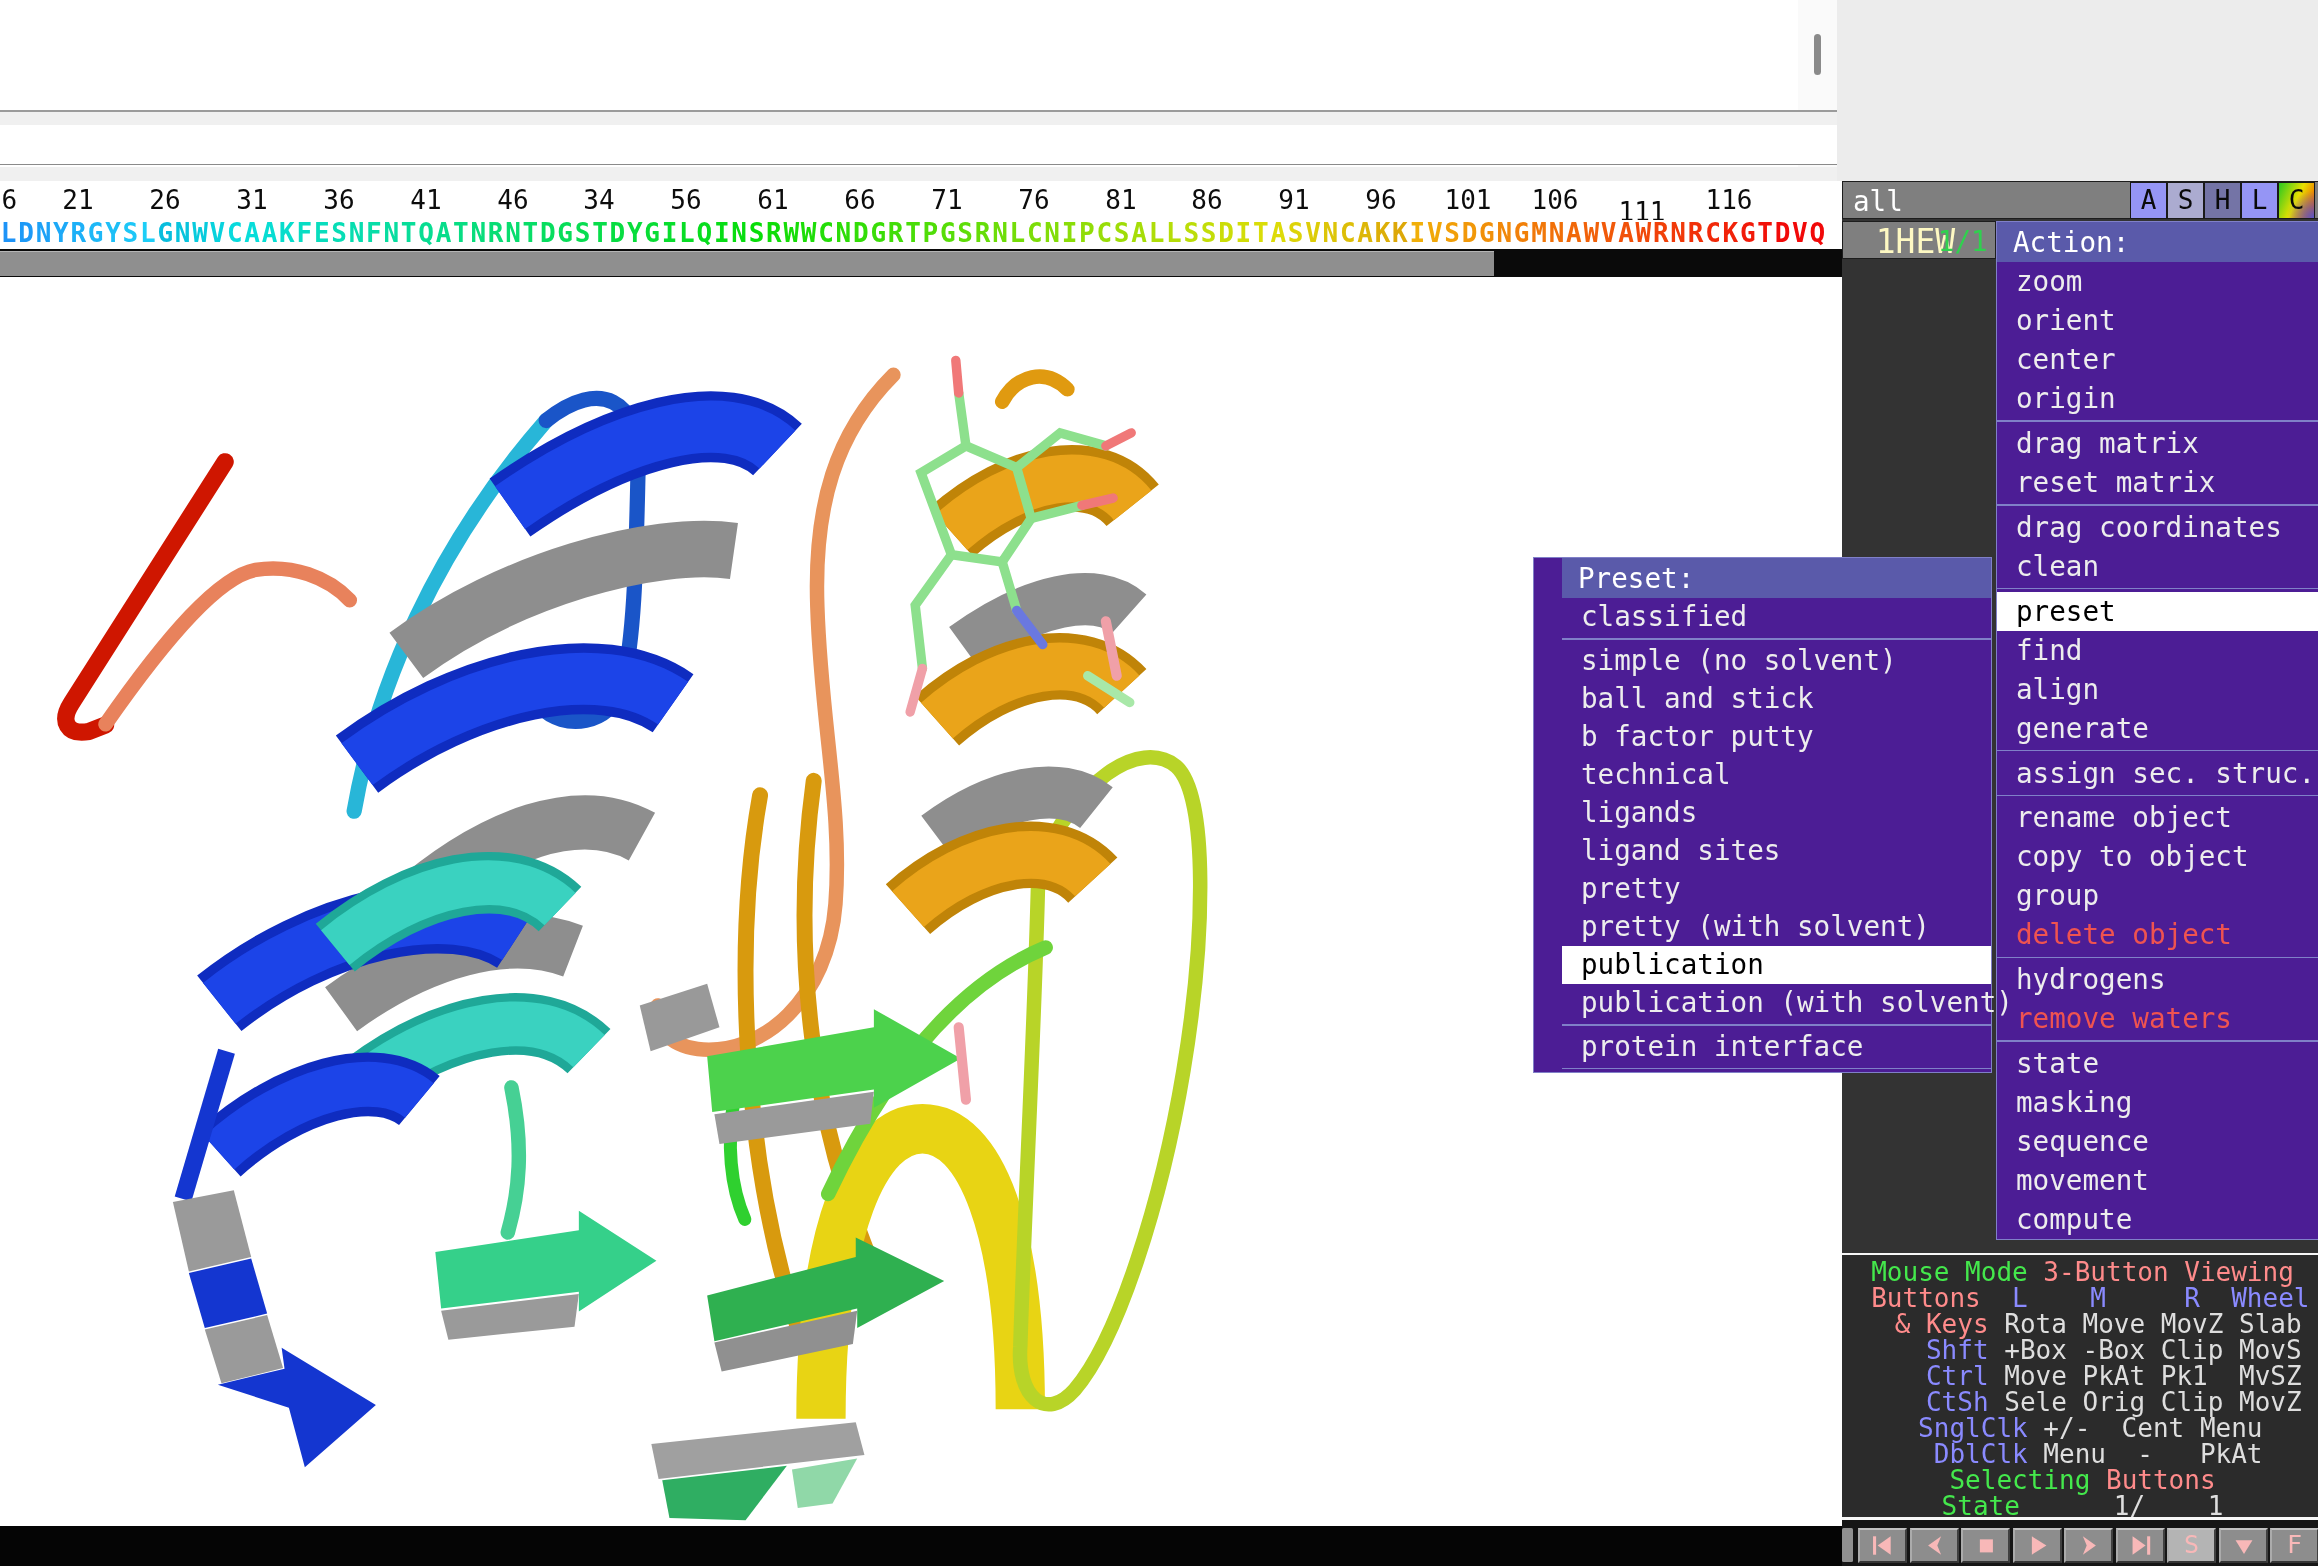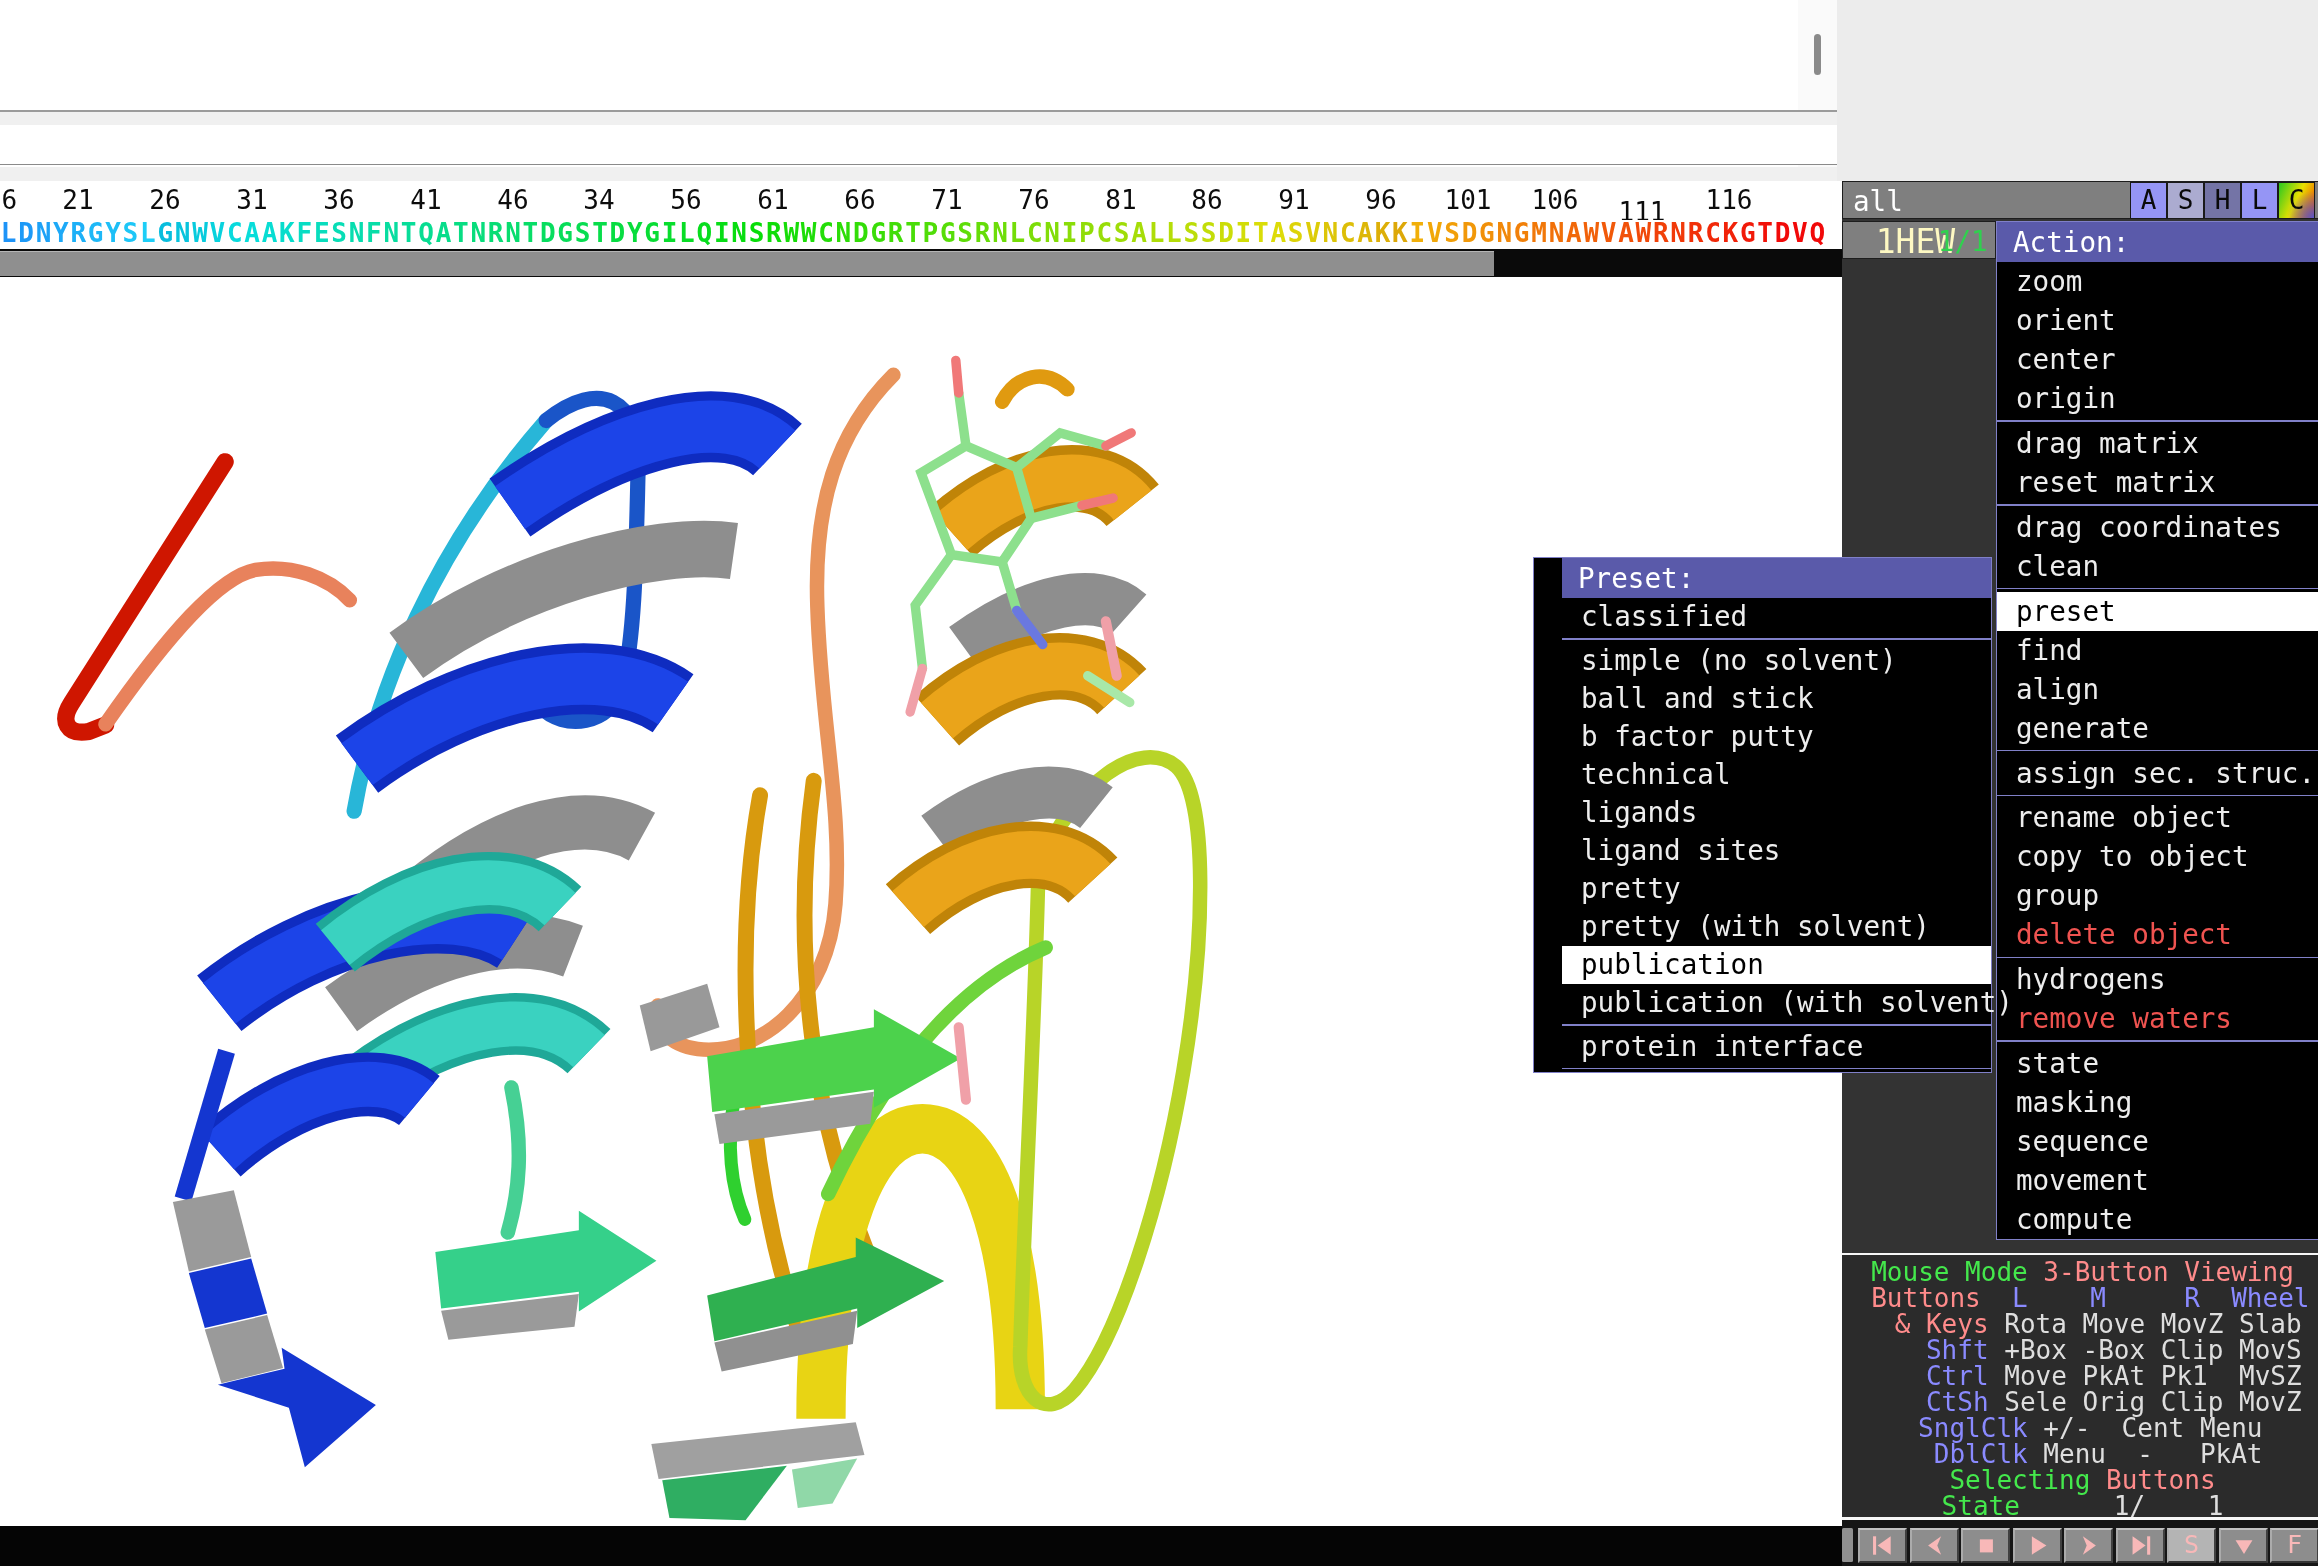--- a/index.html
+++ b/index.html
@@ -39,21 +39,21 @@
 
   .all-row{left:1842px;top:181px;width:477px;height:38px;background:#7f7f7f;border:0.7px solid #1d1d1d;box-sizing:border-box;}
   .all-label{position:absolute;left:10px;top:1.5px;font-size:27.6px;line-height:36px;color:#ffffff;}
   .ashlc{position:absolute;top:0;width:37px;height:37px;box-sizing:border-box;border:1.5px solid #1a1a1a;
          font-size:26px;color:#0a0a0a;text-align:center;line-height:34px;cursor:pointer;}
   .obj-row{left:1842px;top:221px;width:154px;height:38px;background:#7f7f7f;border:0.7px solid #1d1d1d;box-sizing:border-box;cursor:pointer;}
   .obj-name{position:absolute;left:8.7px;top:1.5px;font-size:33px;line-height:35px;color:#fef9c3;margin-left:24px;}
   .obj-state{position:absolute;right:7.3px;top:1.5px;font-size:27.6px;line-height:35px;color:#2fd14e;}
 
   
-  .menu{border:1.5px solid #8080c8;background:#000000;box-sizing:border-box;}
+  .menu{border:1.5px solid #8080c8;background:#4c1d95;box-sizing:border-box;}
   .menu-h{height:40px;line-height:41px;background:#5a5aaa;color:#ffffff;font-size:27.6px;padding-left:16px;white-space:pre;}
   .menu .item{height:39px;line-height:39px;font-size:27.6px;color:#ededed;padding-left:19px;white-space:pre;cursor:pointer;}
   #preset-menu .item{height:38px;line-height:38px;}
   .menu .item.danger{color:#ef5350;}
   .menu .item.hl{background:#ffffff;color:#000000;}
   .menu .sep{height:1.5px;background:#8080c8;margin:2.2px 0;}
   #action-menu{left:1996px;top:221px;width:323px;}
   #preset-menu{left:1533px;top:557px;width:459px;padding-left:28px;}
 
   

